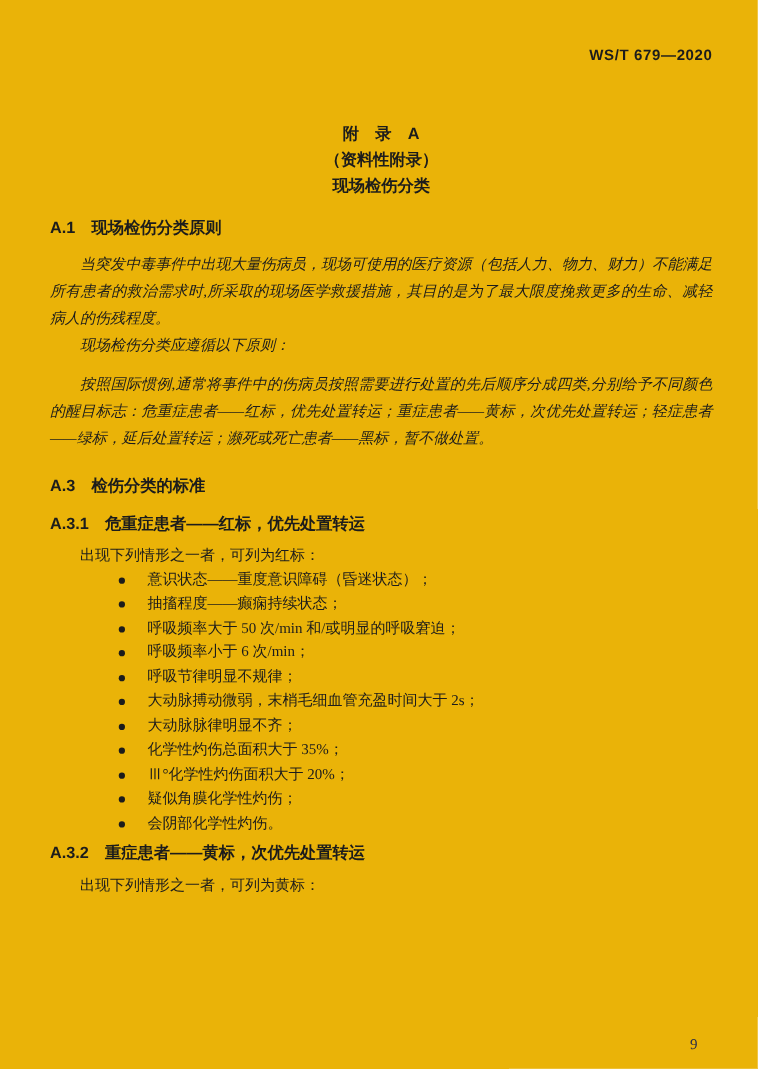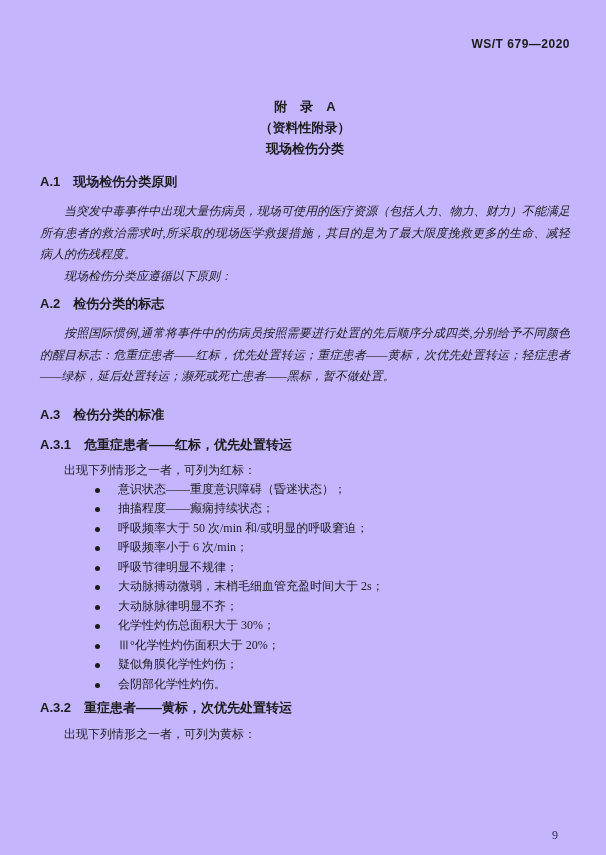--- a/index.html
+++ b/index.html
@@ -7,21 +7,21 @@
     width: 606px; height: 855px;
     background: #ffffff;
     font-family: "Liberation Serif", serif;
     color: #1c1c1c;
     position: relative;
     overflow: hidden;
   }
   .page {
     position: relative;
     width: 606px; height: 855px;
-    background: #c4b5fd;
+    background: #eab308;
   }
   .doc-code {
     position: absolute;
     top: 37px; right: 36px;
     font-family: "Liberation Sans", sans-serif;
     font-weight: bold;
     font-size: 12px;
     letter-spacing: 0.5px;
   }
   .content {
@@ -100,39 +100,38 @@
       <div>（资料性附录）</div>
       <div>现场检伤分类</div>
     </div>
 
     <div class="heading h-a1">A.1　现场检伤分类原则</div>
 
     <p class="para para-a1">当突发中毒事件中出现大量伤病员，现场可使用的医疗资源（包括人力、物力、财力）不能满足所有患者的救治需求时,所采取的现场医学救援措施，其目的是为了最大限度挽救更多的生命、减轻病人的伤残程度。</p>
     <p class="para para-rule">现场检伤分类应遵循以下原则：</p>
 
 
-    <div class="heading h-a2">A.2　检伤分类的标志</div>
 
     <p class="para para-a2">按照国际惯例,通常将事件中的伤病员按照需要进行处置的先后顺序分成四类,分别给予不同颜色的醒目标志：危重症患者——红标，优先处置转运；重症患者——黄标，次优先处置转运；轻症患者——绿标，延后处置转运；濒死或死亡患者——黑标，暂不做处置。</p>
 
     <div class="heading h-a3">A.3　检伤分类的标准</div>
 
     <div class="heading h-a31">A.3.1　危重症患者——红标，优先处置转运</div>
 
     <p class="intro intro-red">出现下列情形之一者，可列为红标：</p>
 
     <ul class="bullets a31">
       <li>意识状态——重度意识障碍（昏迷状态）；</li>
       <li>抽搐程度——癫痫持续状态；</li>
       <li>呼吸频率大于 50 次/min 和/或明显的呼吸窘迫；</li>
       <li>呼吸频率小于 6 次/min；</li>
       <li>呼吸节律明显不规律；</li>
       <li>大动脉搏动微弱，末梢毛细血管充盈时间大于 2s；</li>
       <li>大动脉脉律明显不齐；</li>
-      <li>化学性灼伤总面积大于 30%；</li>
+      <li>化学性灼伤总面积大于 35%；</li>
       <li>Ⅲ°化学性灼伤面积大于 20%；</li>
       <li>疑似角膜化学性灼伤；</li>
       <li>会阴部化学性灼伤。</li>
     </ul>
 
     <div class="heading h-a32">A.3.2　重症患者——黄标，次优先处置转运</div>
 
     <p class="intro intro-yellow">出现下列情形之一者，可列为黄标：</p>
 
   </div>

